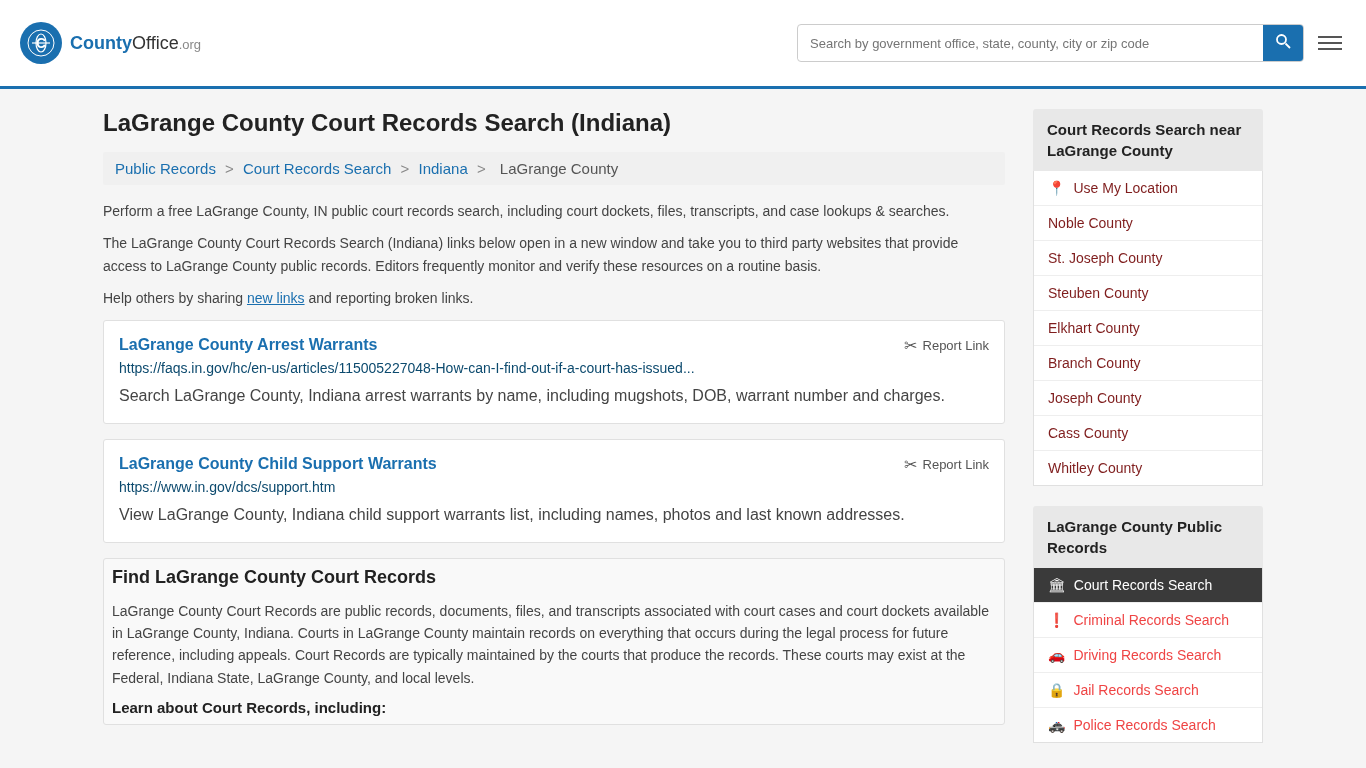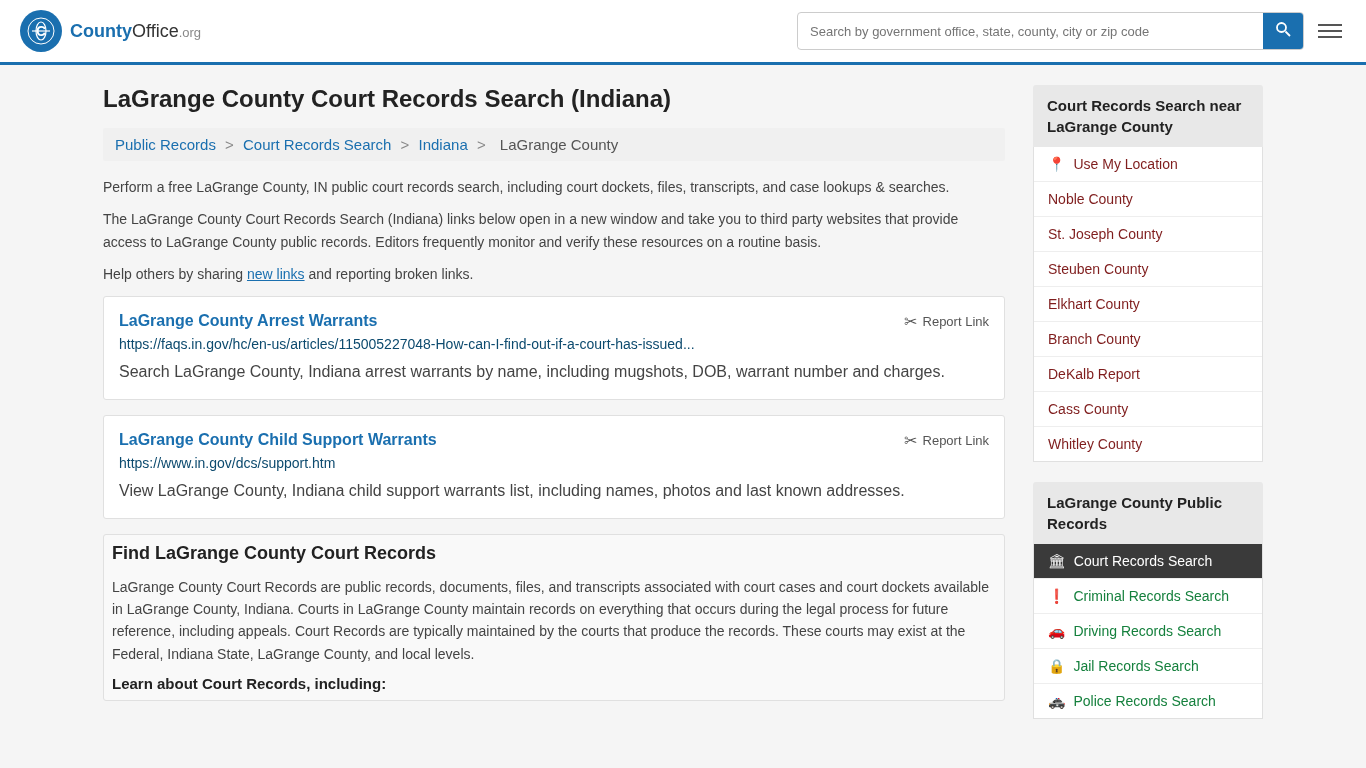--- a/index.html
+++ b/index.html
@@ -2,21 +2,21 @@
 <html><head>
   <meta charset="utf-8">
   <style>
     * { box-sizing: border-box; margin: 0; padding: 0; }
     body { font-family: Arial, sans-serif; font-size: 14px; color: #333; background: #f5f5f5; }
 
     
     .header {
       background: #fff;
       border-bottom: 3px solid #1a6faf;
-      padding: 10px 20px;
+      padding: 22px 20px;
       display: flex;
       align-items: center;
       justify-content: space-between;
     }
     .logo-area {
       display: flex;
       align-items: center;
       gap: 8px;
     }
     .logo-circle {
@@ -252,21 +252,21 @@
       border-bottom: none;
     }
     .pub-rec-item.active {
       background: #3a3a3a;
       color: white;
     }
     .pub-rec-item.active a {
       color: white;
     }
     .pub-rec-item a {
-      color: #15803d;
+      color: #ef4444;
       text-decoration: none;
     }
     .pub-rec-item .rec-icon {
       font-size: 14px;
       color: #555;
     }
     .pub-rec-item.active .rec-icon {
       color: white;
     }
 
@@ -385,21 +385,21 @@
         <div class="sidebar-list-item">
           <a href="#">Steuben County</a>
         </div>
         <div class="sidebar-list-item">
           <a href="#">Elkhart County</a>
         </div>
         <div class="sidebar-list-item">
           <a href="#">Branch County</a>
         </div>
         <div class="sidebar-list-item">
-          <a href="#">DeKalb Report</a>
+          <a href="#">Joseph County</a>
         </div>
         <div class="sidebar-list-item">
           <a href="#">Cass County</a>
         </div>
         <div class="sidebar-list-item">
           <a href="#">Whitley County</a>
         </div>
       </div>
     </div>
 

